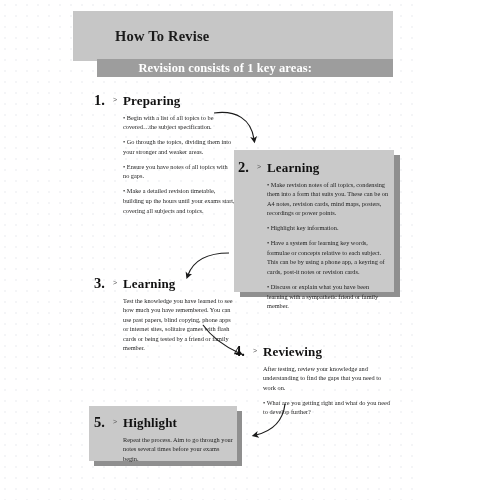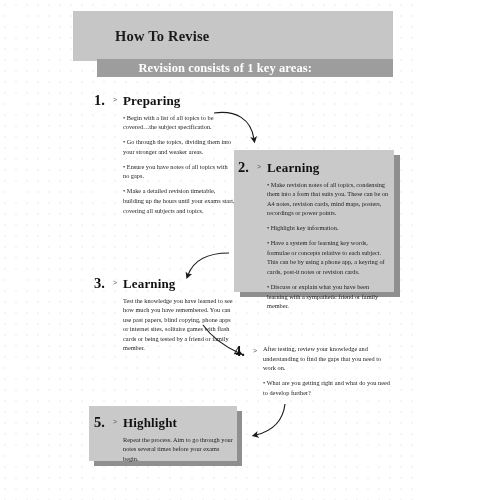--- a/index.html
+++ b/index.html
@@ -204,20 +204,21 @@
     <div class="step-body">
       <div class="step-head">Learning</div>
       <p class="step-para">Test the knowledge you have learned to see how much you have remembered. You can use past papers, blind copying, phone apps or internet sites, solitaire games with flash cards or being tested by a friend or family member.</p>
     </div>
   </div>
 
   <div class="step" id="step4">
     <span class="step-num">4.</span>
     <span class="step-chev">&gt;</span>
     <div class="step-body">
+      <div class="step-head">Reviewing</div>
       <p class="step-para">After testing, review your knowledge and understanding to find the gaps that you need to work on.</p>
       <p class="step-para">• What are you getting right and what do you need to develop further?</p>
     </div>
   </div>
 
   <div class="box-shadow-el" id="box5-shadow"></div>
   <div class="boxed box-shadow-el" id="box5" style="background:#c9c9c9;"></div>
   <div class="step" id="step5">
     <span class="step-num">5.</span>
     <span class="step-chev">&gt;</span>

